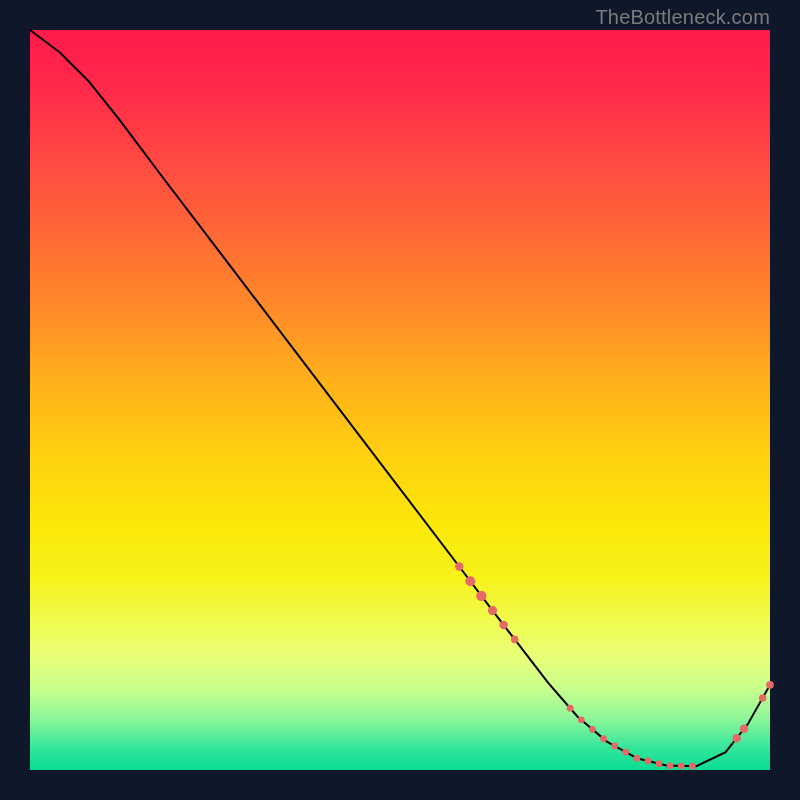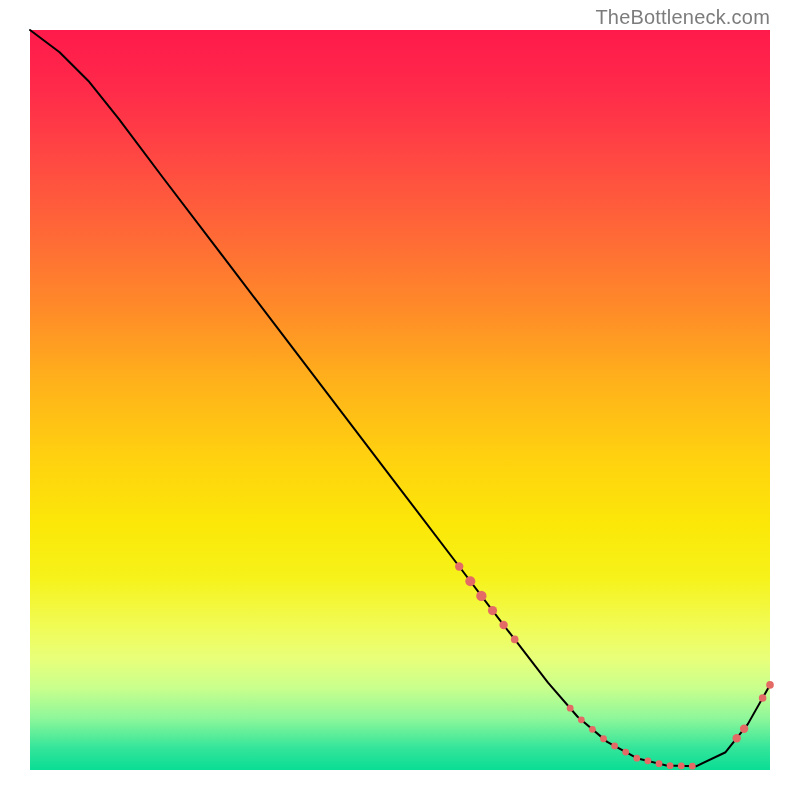--- a/index.html
+++ b/index.html
@@ -8,21 +8,21 @@
     width: 800px;
     height: 800px;
     background: #000;
     overflow: hidden;
     font-family: Arial, Helvetica, sans-serif;
   }
   .frame {
     position: relative;
     width: 800px;
     height: 800px;
-    background: #ffffff;
+    background: #0f172a;
   }
   .plot {
     position: absolute;
     left: 30px;
     top: 30px;
     width: 740px;
     height: 740px;
     background: linear-gradient(
       to bottom,
       #ff1a4b 0%,

